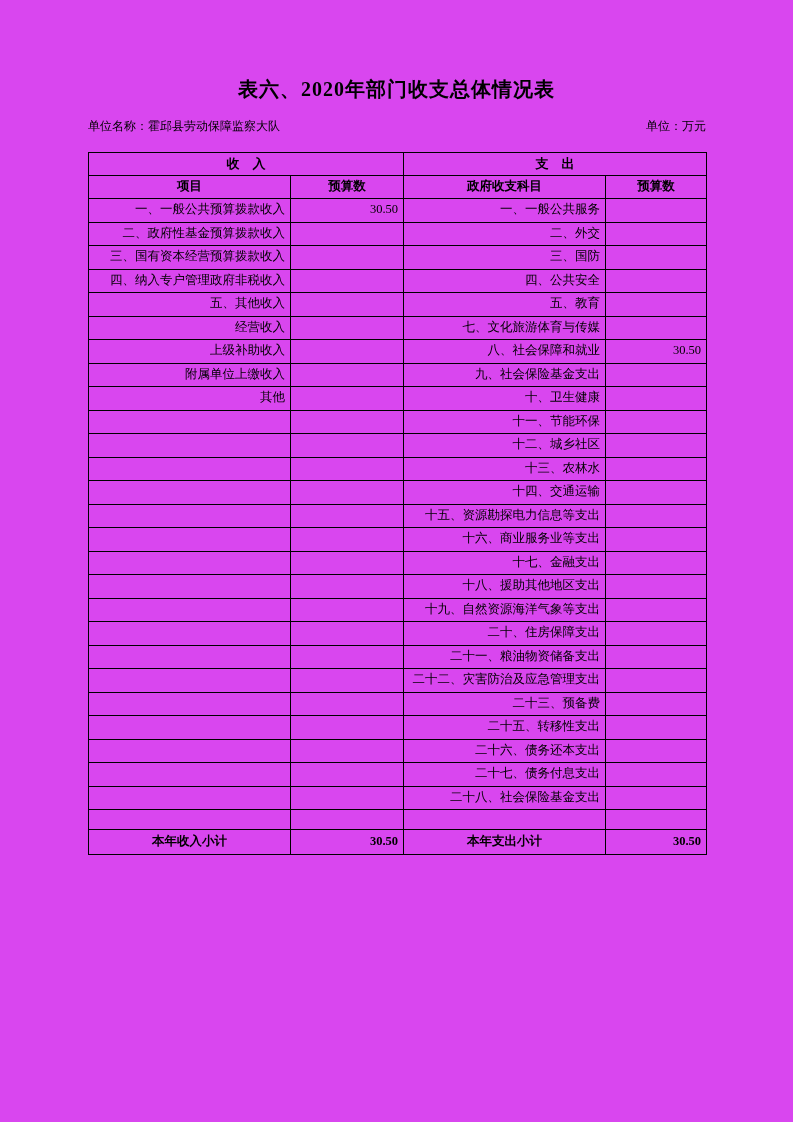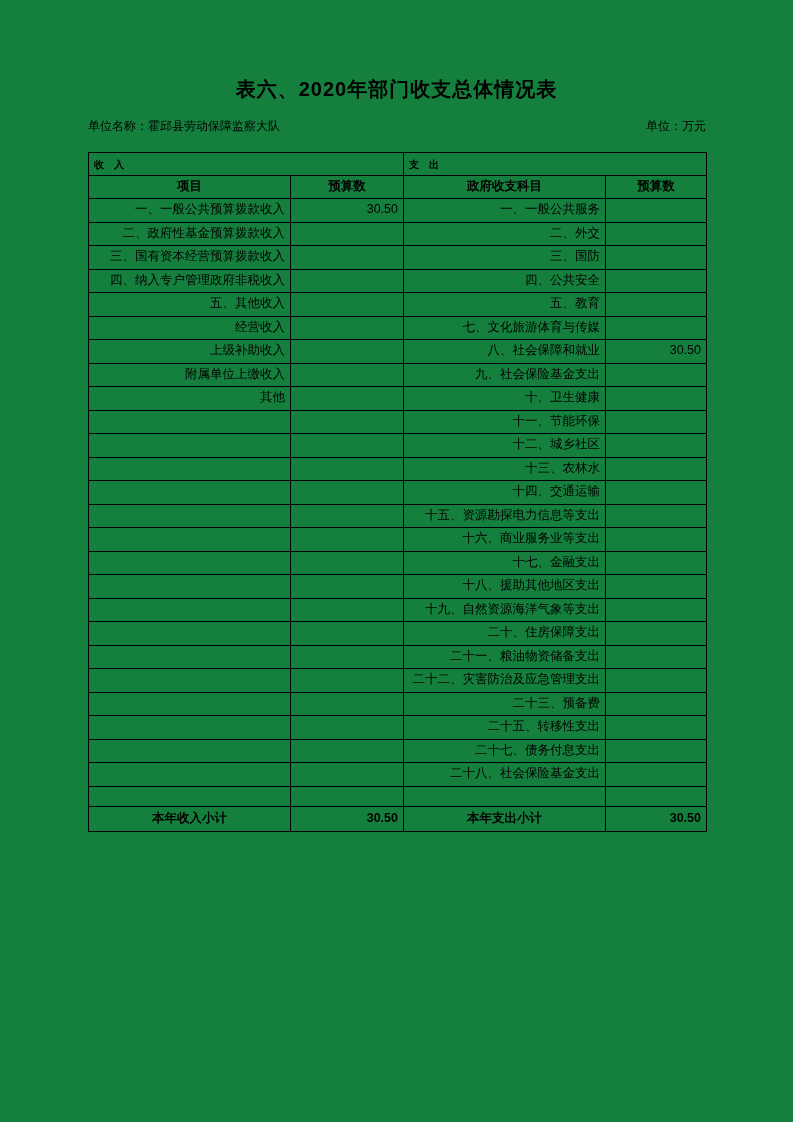--- a/index.html
+++ b/index.html
@@ -1,22 +1,22 @@
 <!DOCTYPE html>
 <html><head>
 <meta charset="utf-8">
 <style>
   html, body { margin: 0; padding: 0; background: #ffffff; }
   .page {
     position: relative;
     width: 793px;
     height: 1122px;
-    background: #15803d;
+    background: #d946ef;
     color: #000000;
-    font-family: Liberation Sans, sans-serif;
+    font-family: Liberation Serif, serif;
     overflow: hidden;
   }
   .title {
     position: absolute;
     top: 76px;
     left: 0;
     width: 100%;
     margin: 0;
     text-align: center;
     font-size: 20px;
@@ -44,23 +44,23 @@
     border: 1px solid #000;
     font-size: 12.5px;
     padding: 0 5px;
     height: 22.5px;
     line-height: 1.1;
     overflow: hidden;
     white-space: nowrap;
     font-weight: normal;
   }
   tr.group-header th {
-    text-align: left;
+    text-align: center;
     font-weight: bold;
-    font-size: 10px;
+    font-size: 13px;
     height: 22px;
   }
   tr.col-header th {
     text-align: center;
     font-weight: bold;
     height: 22px;
   }
   td.item { text-align: right; padding-left: 6px; }
   td.item.indent { padding-left: 30px; }
   td.value { text-align: right; padding-right: 10px; }
@@ -234,20 +234,26 @@
         </tr>
         <tr>
           <td class="item"></td>
           <td class="value"></td>
           <td class="item">二十五、转移性支出</td>
           <td class="value"></td>
         </tr>
         <tr>
           <td class="item"></td>
           <td class="value"></td>
+          <td class="item">二十六、债务还本支出</td>
+          <td class="value"></td>
+        </tr>
+        <tr>
+          <td class="item"></td>
+          <td class="value"></td>
           <td class="item">二十七、债务付息支出</td>
           <td class="value"></td>
         </tr>
         <tr>
           <td class="item"></td>
           <td class="value"></td>
           <td class="item">二十八、社会保险基金支出</td>
           <td class="value"></td>
         </tr>
         <tr class="tall">

